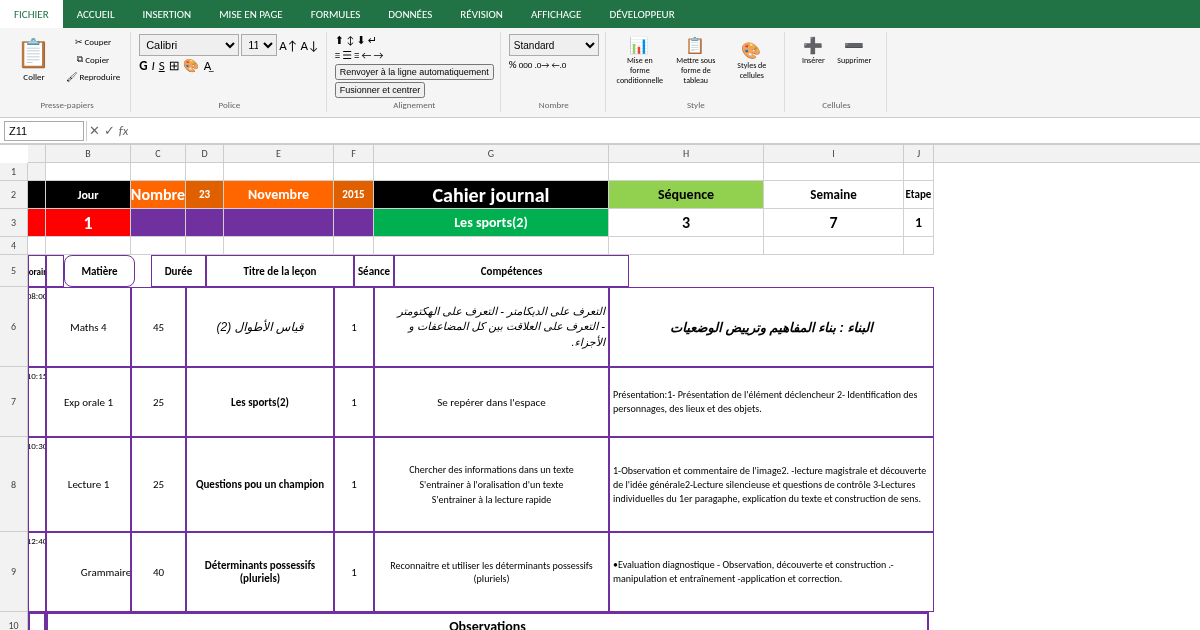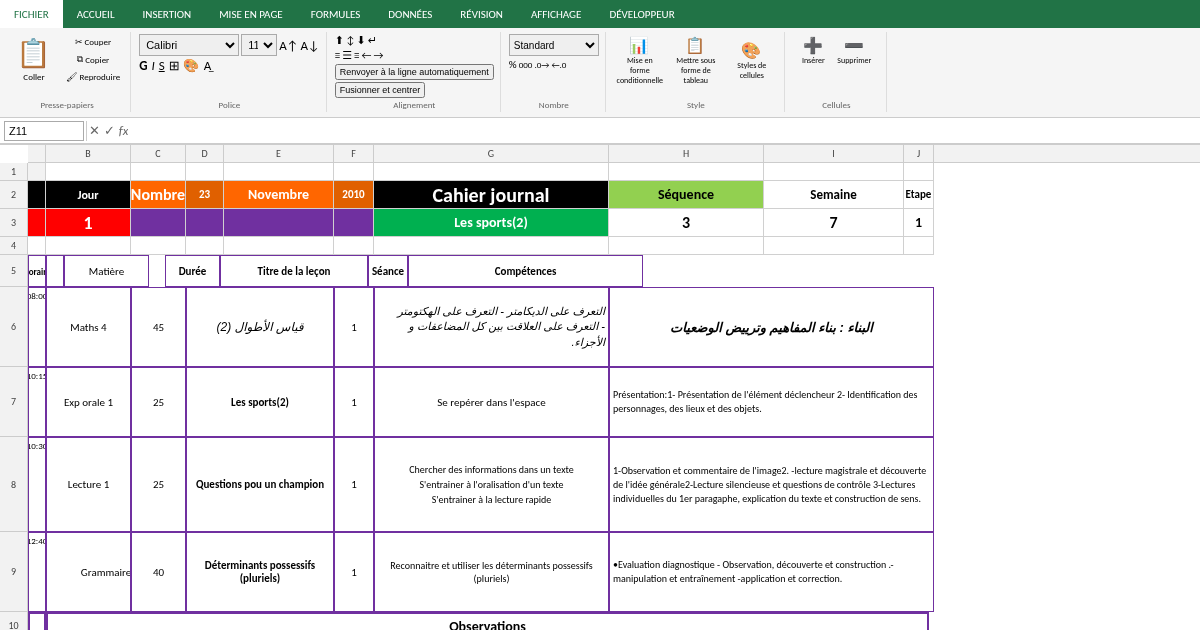--- a/index.html
+++ b/index.html
@@ -457,21 +457,21 @@
         <div class="cell" style="width:140px;"></div>
         <div class="cell" style="width:30px;"></div>
       </div>
 
       <div class="grid-row row-h28">
         <div class="cell bg-black" style="width:18px;"></div>
         <div class="cell bg-black" style="width:85px;color:#fff;font-weight:bold;font-size:12px;">Jour</div>
         <div class="cell bg-orange" style="width:55px;font-size:16px;">Nombre</div>
         <div class="cell bg-dark-orange" style="width:38px;color:#fff;font-weight:bold;">23</div>
         <div class="cell bg-orange" style="width:110px;font-size:14px;">Novembre</div>
-        <div class="cell bg-dark-orange" style="width:40px;color:#fff;font-weight:bold;">2010</div>
+        <div class="cell bg-dark-orange" style="width:40px;color:#fff;font-weight:bold;">2015</div>
         <div class="cell bg-black" style="width:235px;font-size:20px;">Cahier journal</div>
         <div class="cell bg-light-green" style="width:155px;font-size:14px;">Séquence</div>
         <div class="cell" style="width:140px;font-weight:bold;font-size:13px;">Semaine</div>
         <div class="cell" style="width:30px;font-weight:bold;font-size:11px;">Etape</div>
       </div>
 
       <div class="grid-row row-h28">
         <div class="cell bg-red" style="width:18px;"></div>
         <div class="cell bg-red" style="width:85px;font-size:18px;font-weight:bold;">1</div>
         <div class="cell bg-purple" style="width:55px;"></div>
@@ -493,21 +493,21 @@
         <div class="cell" style="width:40px;"></div>
         <div class="cell" style="width:235px;"></div>
         <div class="cell" style="width:155px;"></div>
         <div class="cell" style="width:140px;"></div>
         <div class="cell" style="width:30px;"></div>
       </div>
 
       <div class="grid-row row-h32">
           <div class="cell header-row-cell" style="width: 18px; font-size: 9px;">Horaire</div>
         <div class="cell header-row-cell" style="width:18px;font-size:9px;"></div>
-        <div class="cell header-row-cell" style="width:85px;font-weight:normal;">Matière</div>
+        <div class="cell header-row-cell" style="width:71px;font-weight:bold;border-radius:8px;">Matière</div>
         <div class="cell header-row-cell" style="width:55px;font-weight:bold;margin-left:16px;">Durée</div>
         <div class="cell header-row-cell" style="width:148px;font-weight:bold;">Titre de la leçon</div>
         <div class="cell header-row-cell" style="width:40px;font-weight:bold;">Séance</div>
         <div class="cell header-row-cell" style="width:235px;font-weight:bold;">Compétences</div>
       </div>
 
       <div class="grid-row row-h80">
         <div class="cell data-cell" style="width:18px;font-size:9px;align-items:flex-start;padding-top:2px;">08:00</div>
         <div class="cell data-cell" style="width:85px;">Maths  4</div>
         <div class="cell data-cell" style="width:55px;">45</div>

